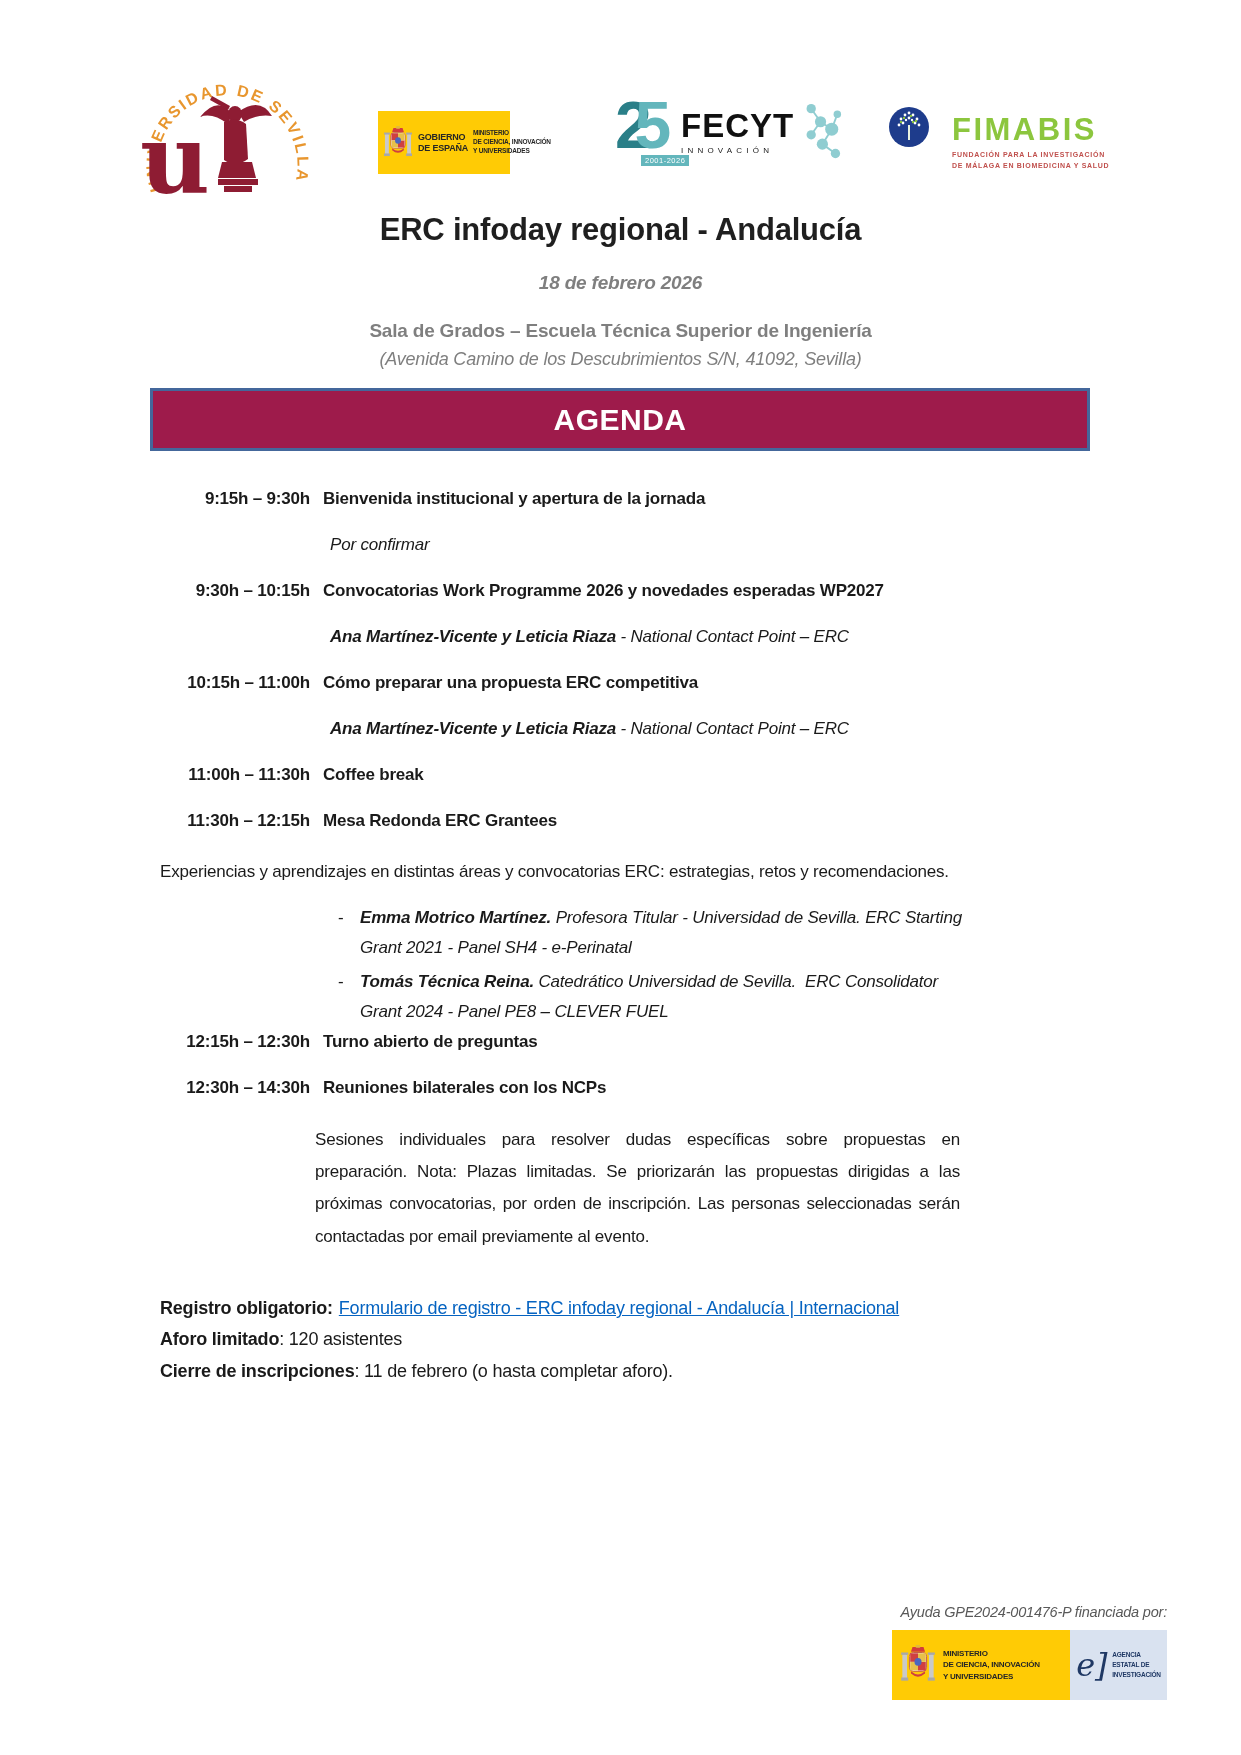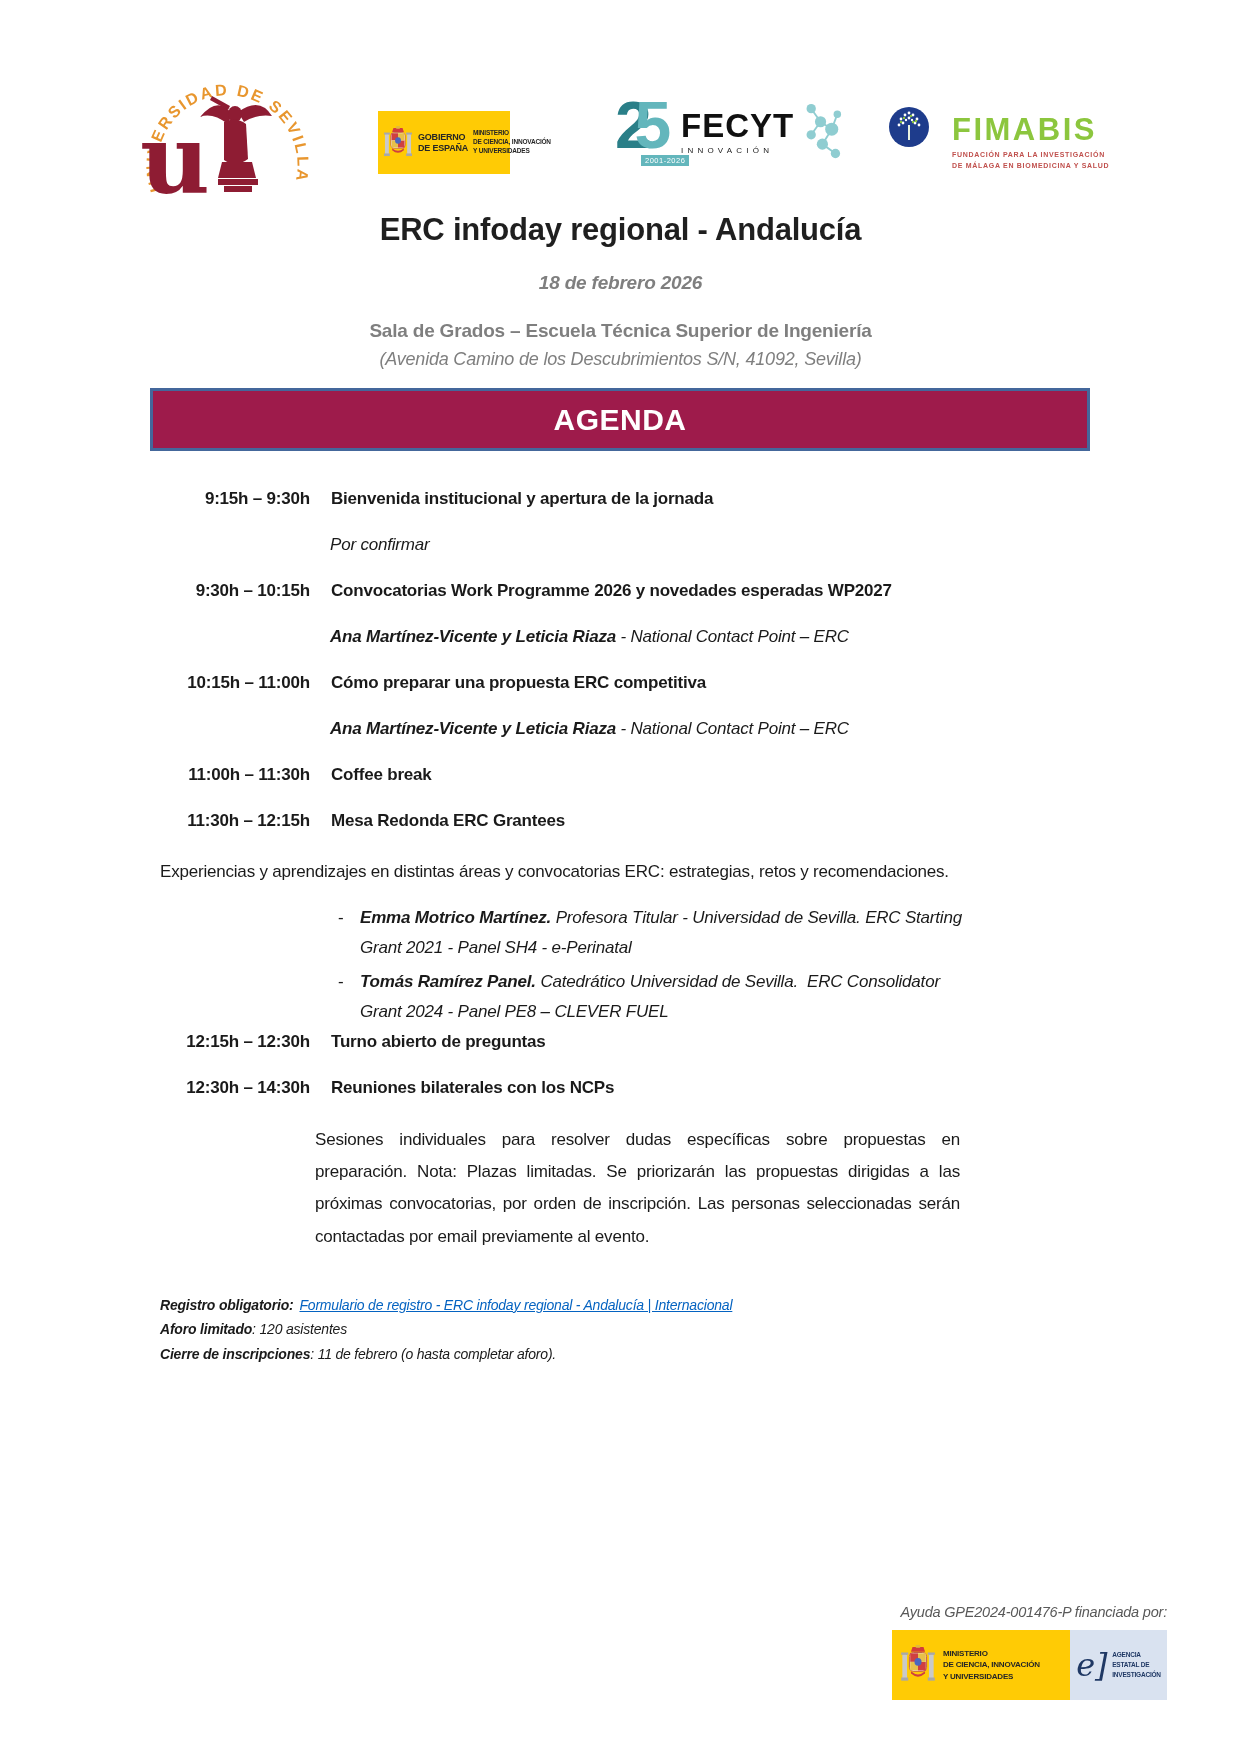--- a/index.html
+++ b/index.html
@@ -39,32 +39,32 @@
   .event-venue{margin-top:26px;text-align:center;font-size:19px;font-weight:bold;color:#7F7F7F;}
   .event-address{margin-top:7px;text-align:center;font-size:18px;font-style:italic;color:#7F7F7F;}
   
   .banner{margin:18px 151px 0 150px;height:57px;background:#9E1B4B;border:3px solid #44679B;
     display:flex;align-items:center;justify-content:center;}
   .banner span{color:#fff;font-size:30px;font-weight:bold;letter-spacing:0.5px;}
   
   .schedule{margin:38px 151px 0 160px;font-size:17px;}
   .srow{display:flex;margin-bottom:26px;font-weight:bold;}
   .time{width:150px;text-align:right;white-space:nowrap;flex:0 0 auto;}
-  .stitle{margin-left:21px;}
+  .stitle{margin-left:13px;}
   .subline{margin:0 0 26px 170px;font-style:italic;font-weight:normal;}
   .spk-name{font-weight:bold;}
   .pre{white-space:pre-wrap;}
   .rt-intro{margin:2px 0 16px 0;font-weight:normal;line-height:1.75;width:820px;}
   .panelists{list-style:none;margin:0 0 4px 0;padding:0 0 0 170px;width:650px;box-sizing:content-box;}
   .panelists li{position:relative;padding-left:30px;margin-bottom:5px;line-height:1.75;font-style:italic;}
   .panelists li::before{content:"-";position:absolute;left:8px;top:0;font-style:normal;}
   .pan-name{font-weight:bold;}
   .ncp-note{margin:4px 0 0 155px;width:645px;text-align:justify;line-height:1.9;font-weight:normal;}
   
-  .footer{margin:40px 151px 12px 160px;font-size:14px;line-height:1.75;font-style:italic;}
+  .footer{margin:40px 151px 12px 160px;font-size:18px;line-height:1.75;}
   .flabel{font-weight:bold;}
   .link{color:#0563C1;text-decoration:underline;cursor:pointer;margin-left:6px;}
   .funding-block{position:absolute;right:74px;top:1604px;text-align:right;}
   .funding-note{font-size:14.5px;font-style:italic;color:#595959;}
   .funding-logos{margin-top:10px;display:flex;justify-content:flex-end;}
   .min-bottom{width:178px;height:70px;background:#FFCB05;display:flex;align-items:center;gap:7px;
     padding:0 8px;box-sizing:border-box;}
   .min-bottom .gob-arms{width:36px;height:46px;}
   .min-bottom-text{font-size:8px;font-weight:bold;color:#262626;line-height:1.4;text-align:left;white-space:nowrap;}
   .aei-box{width:97px;height:70px;background:#D9E2F0;display:flex;align-items:center;justify-content:center;gap:5px;}
@@ -239,21 +239,21 @@
     </div>
 
     <div class="rt-intro">Experiencias y aprendizajes en distintas áreas y convocatorias ERC: estrategias, retos y recomendaciones.</div>
 
     <ul class="panelists">
       <li>
         <span class="pan-name">Emma Motrico Martínez.</span>
         <span class="pan-desc pre">Profesora Titular - Universidad de Sevilla. ERC Starting Grant 2021 - Panel SH4 - e-Perinatal</span>
       </li>
       <li>
-        <span class="pan-name">Tomás Ramírez Panel.</span>
+        <span class="pan-name">Tomás Técnica Reina.</span>
         <span class="pan-desc pre">Catedrático Universidad de Sevilla.  ERC Consolidator Grant 2024 - Panel PE8 – CLEVER FUEL</span>
       </li>
     </ul>
 
     <div class="srow">
       <span class="time">12:15h – 12:30h</span>
       <span class="stitle">Turno abierto de preguntas</span>
     </div>
 
     <div class="srow">

